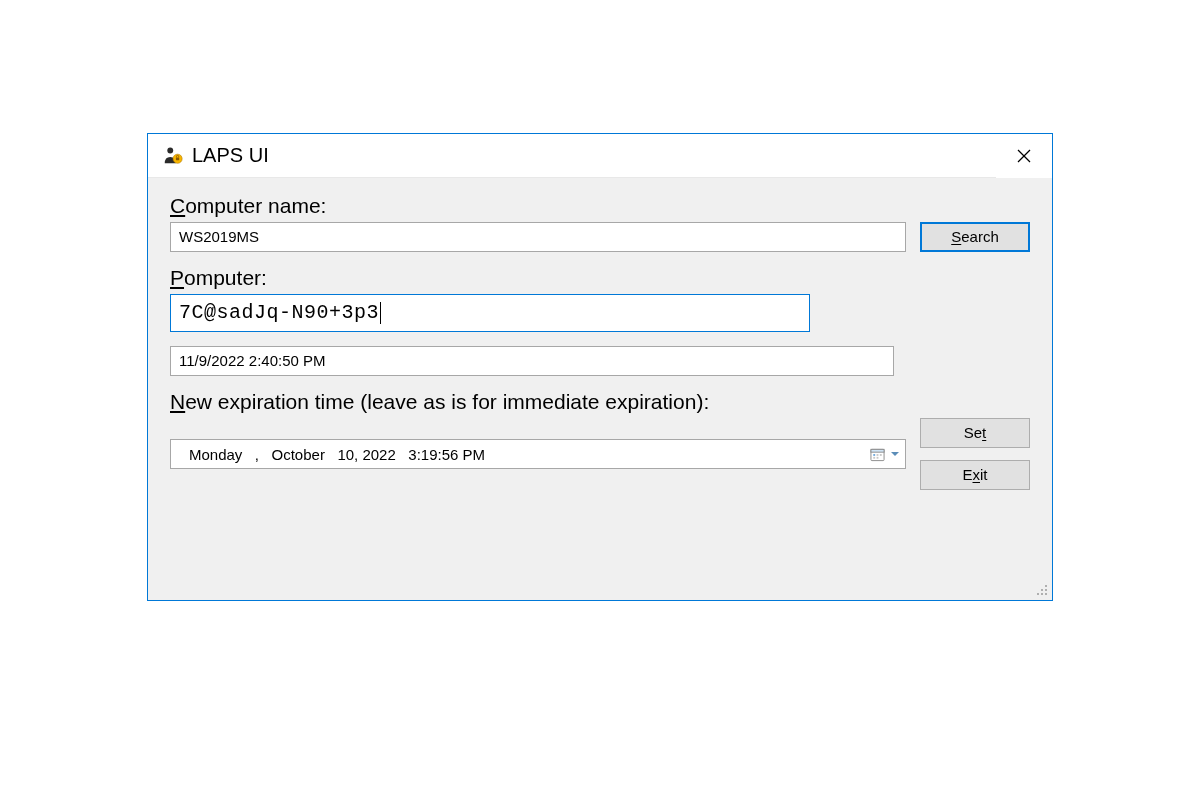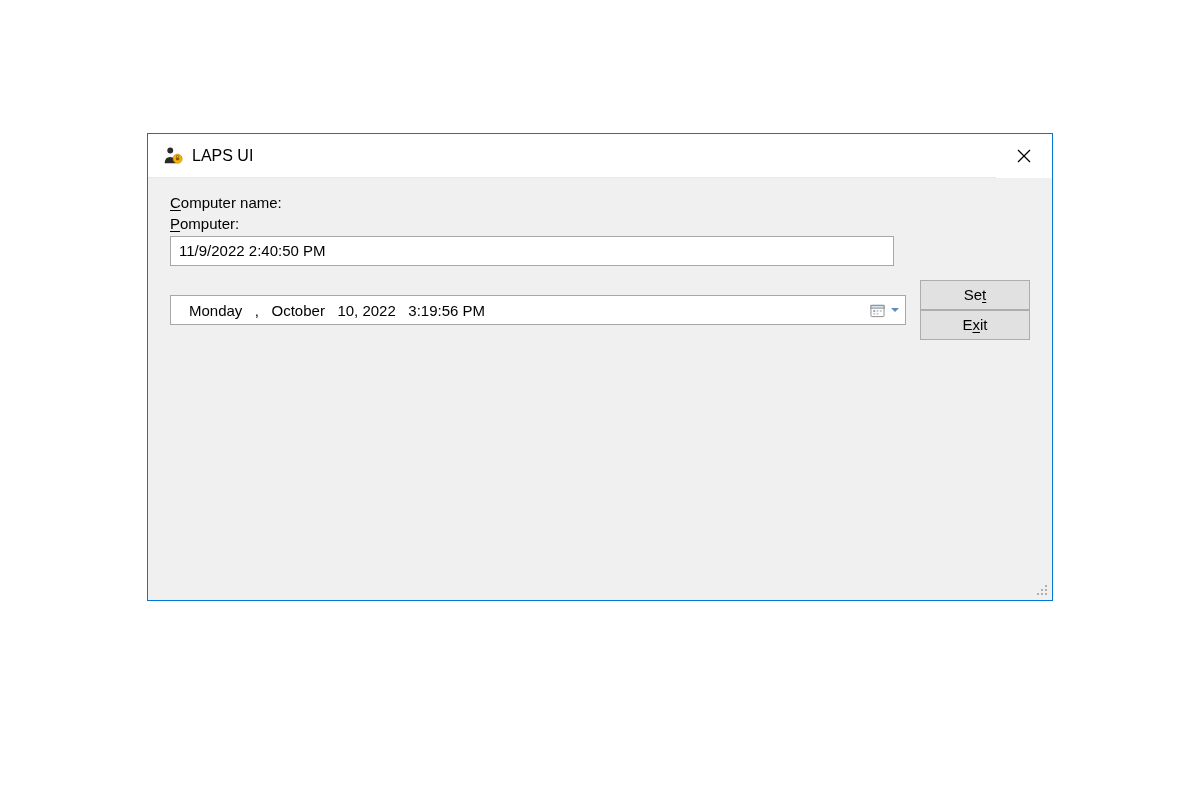--- a/index.html
+++ b/index.html
@@ -35,21 +35,21 @@
   }
   .titlebar .icon-slot {
     width: 26px;
     height: 26px;
     margin-right: 6px;
     display: flex;
     align-items: center;
     justify-content: center;
   }
   .titlebar .title-text {
-    font-size: 16px;
+    font-size: 20px;
   }
   .close-btn {
     position: absolute;
     right: 0;
     top: 0;
     width: 56px;
     height: 44px;
     display: flex;
     align-items: center;
     justify-content: center;
@@ -58,21 +58,21 @@
     cursor: default;
   }
   .close-btn svg { width: 14px; height: 14px; }
   .client {
     flex: 1;
     background: #f0f0f0;
     padding: 16px 22px 10px 22px;
     position: relative;
   }
   .field-label {
-    font-size: 15px;
+    font-size: 21px;
     margin-bottom: 4px;
   }
   .row {
     display: flex;
     align-items: center;
     gap: 14px;
     margin-bottom: 14px;
   }
   .row.tight { margin-bottom: 10px; }
   .textbox {
@@ -147,21 +147,21 @@
   }
   .btn.search {
     border: 2px solid #0078d7;
     background: #e1e1e1;
     line-height: 26px;
   }
   .right-col {
     width: 110px;
     display: flex;
     flex-direction: column;
-    gap: 0;
+    gap: 12px;
   }
   .u { text-decoration: underline; text-underline-offset: 2px; }
   .resize-grip {
     position: absolute;
     right: 4px;
     bottom: 4px;
     width: 16px;
     height: 16px;
   }
   .resize-grip svg { display:block; }
@@ -193,29 +193,43 @@
         <line x1="13" y1="1" x2="1" y2="13" stroke="#000" stroke-width="1.2"></line>
       </svg>
     </div>
   </div>
 
   <div class="client">
 
     <div class="field-label">
       <span class="u">C</span><span>omputer name:</span>
     </div>
+    <div class="row">
+      <div class="textbox computer">WS2019MS</div>
+      <button class="btn search">
+        <span class="u">S</span><span>earch</span>
+      </button>
+    </div>
 
     <div class="field-label">
       <span class="u">P</span><span>omputer:</span>
     </div>
+    <div class="row">
+      <div class="textbox password">
+        <span>7C@sadJq-N90+3p3</span><span class="caret"></span>
+      </div>
+    </div>
 
     <div class="row">
       <div class="textbox expires">11/9/2022 2:40:50 PM</div>
     </div>
 
+    <div class="field-label">
+      <span class="u">N</span><span>ew expiration time (leave as is for immediate expiration):</span>
+    </div>
     <div class="row tight">
       <div class="datetime-box">
         <span class="dt-text">Monday   ,   October   10, 2022   3:19:56 PM</span>
         <span class="cal-icon">
           <svg viewBox="0 0 16 16" width="15" height="15">
             <rect x="1" y="2.5" width="14" height="12" rx="1" fill="#ffffff" stroke="#8a8a8a" stroke-width="1"></rect>
             <rect x="1" y="2.5" width="14" height="3" fill="#d0e4f5" stroke="#8a8a8a" stroke-width="1"></rect>
             <rect x="3.5" y="7.5" width="2" height="2" fill="#6ea8dc"></rect>
             <rect x="7" y="7.5" width="2" height="2" fill="#c8c8c8"></rect>
             <rect x="10.5" y="7.5" width="2" height="2" fill="#c8c8c8"></rect>

